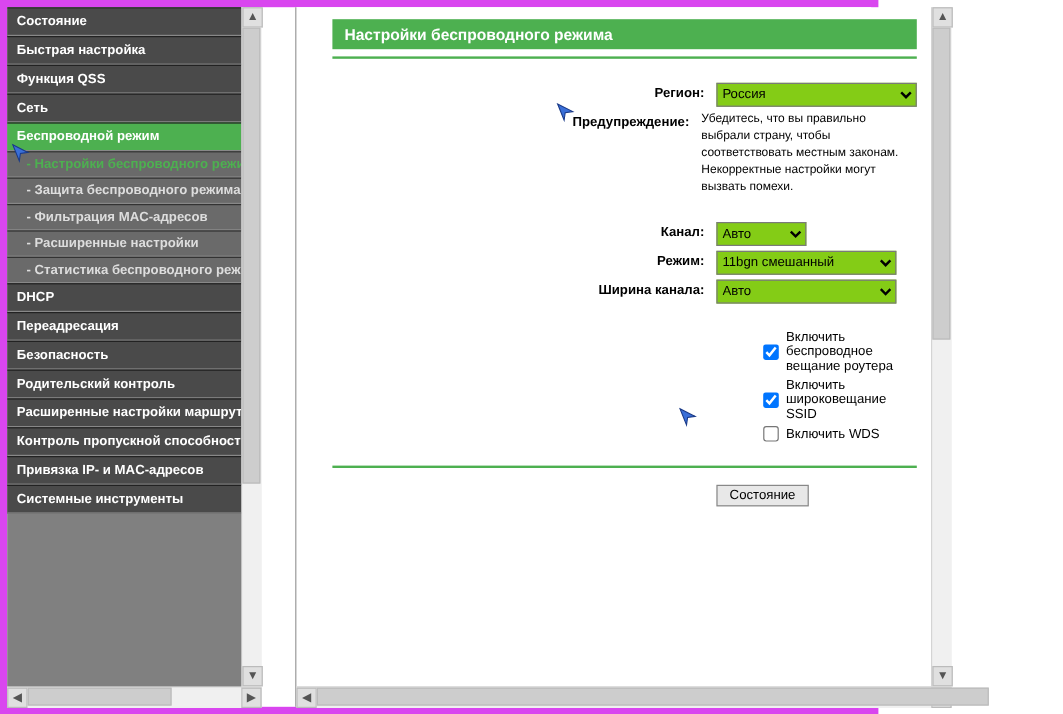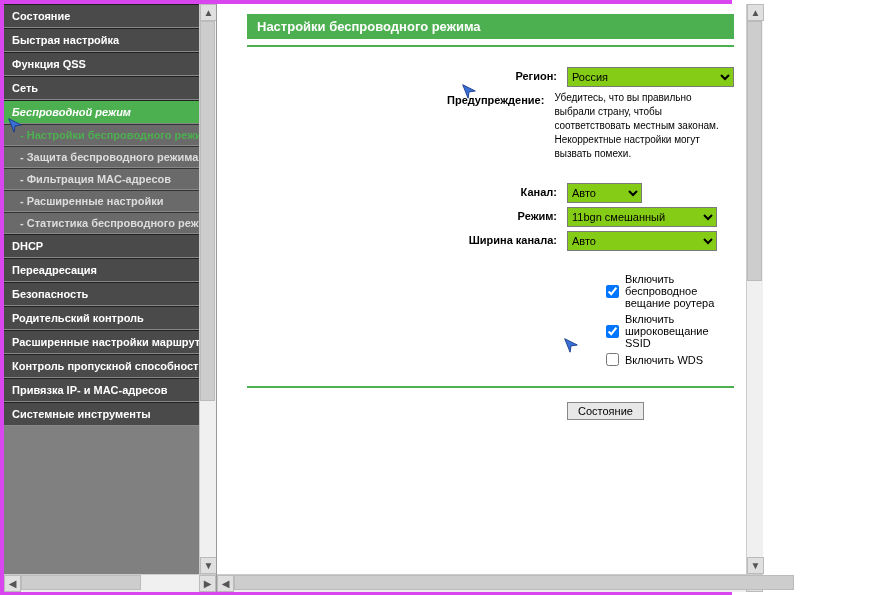--- a/index.html
+++ b/index.html
@@ -1,20 +1,20 @@
 <!DOCTYPE html>
 <html><head>
 <meta charset="utf-8">
 <style>
 * { box-sizing: border-box; margin: 0; padding: 0; }
 body { font-family: Arial, sans-serif; font-size: 12px; background: #fff; }
-.app { display: flex; width: 732px; height: 595px; border: 4px solid #d946ef; position: relative; }
+.app { display: flex; width: 732px; height: 595px; border: 6px solid #d946ef; position: relative; gap: 28px; }
 .sidebar { flex: 1; overflow-y: auto; overflow-x: hidden; background: #808080; position: relative; }
 .menu-item { background: #4a4a4a; color: #fff; font-weight: bold; padding: 5px 8px; border-bottom: 1px solid #888; border-top: 1px solid #222; cursor: pointer; font-size: 11px; white-space: nowrap; overflow: hidden; }
-.menu-item.active { background: #4db050; color: #fff; font-style: italic; }
+.menu-item.active { background: #4db050; color: #fff; }
 .submenu-item { background: #6a6a6a; color: #ddd; font-weight: bold; padding: 4px 8px 4px 16px; border-bottom: 1px solid #888; border-top: 1px solid #333; cursor: pointer; font-size: 11px; white-space: nowrap; overflow: hidden; }
 .submenu-item.active { color: #4db050; }
 .content-wrap { flex: 1; display: flex; flex-direction: column; border-left: 1px solid #999; background: #fff; }
 .content { flex: 1; overflow: auto; padding: 10px 12px 10px 30px; }
 .page-title { background: #4db050; color: #fff; font-weight: bold; padding: 5px 10px; font-size: 13px; margin-bottom: 6px; }
 .divider { height: 2px; background: #4db050; margin-bottom: 20px; }
 .form-area { margin-left: 200px; }
 .row { display: flex; align-items: flex-start; margin-bottom: 4px; }
 .label { width: 120px; text-align: right; padding-right: 10px; font-weight: bold; font-size: 11px; padding-top: 3px; }
 .field { display: flex; align-items: center; gap: 4px; }

